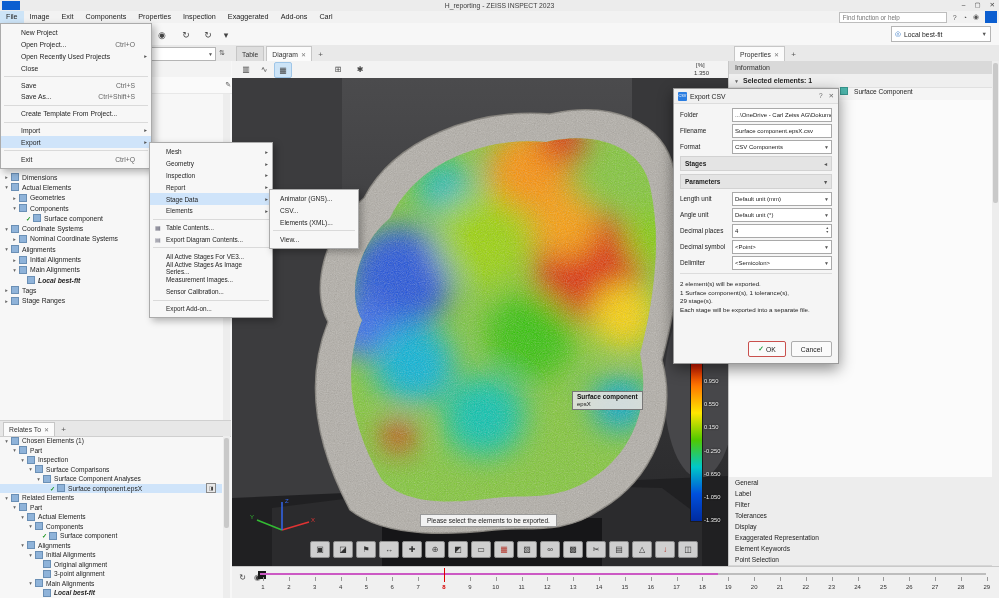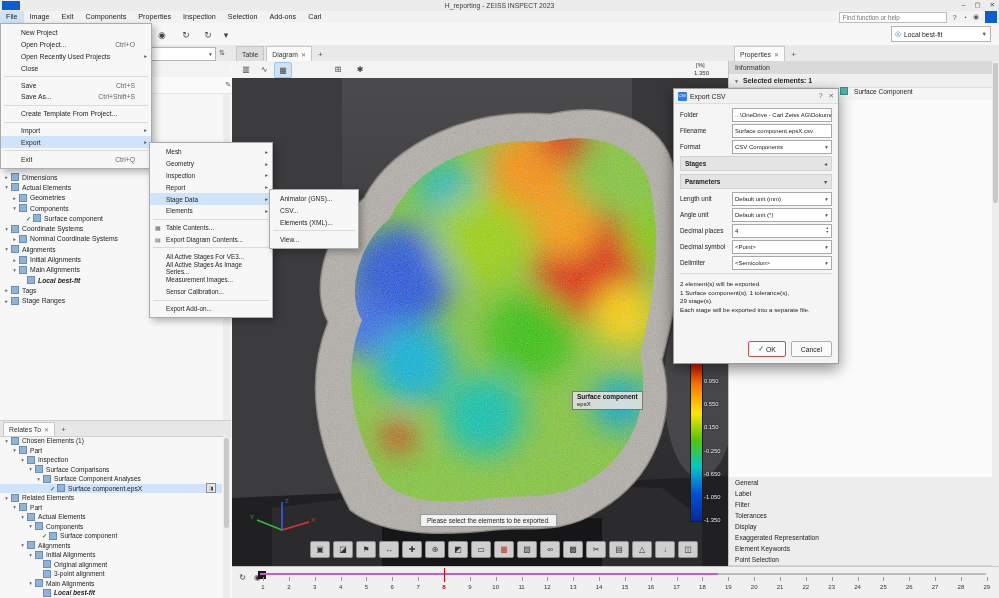--- a/index.html
+++ b/index.html
@@ -132,21 +132,21 @@
   </div>
 
   <div class="abs menubar">
     <div id="mbItems" style="display:flex">
         <div class="mbitem active">File</div>
         <div class="mbitem">Image</div>
         <div class="mbitem">Exit</div>
         <div class="mbitem">Components</div>
         <div class="mbitem">Properties</div>
         <div class="mbitem">Inspection</div>
-        <div class="mbitem">Selection</div>
+        <div class="mbitem">Exaggerated</div>
         <div class="mbitem">Add-ons</div>
         <div class="mbitem">Carl</div>
       </div>
     <div class="mbright">
       <input class="searchbox" placeholder="Find function or help" style="">
       <span class="mbico">?</span>
       <span class="mbico">◔</span>
       <span class="mbico">◉</span>
       <span class="zlogo2"></span>
     </div>

